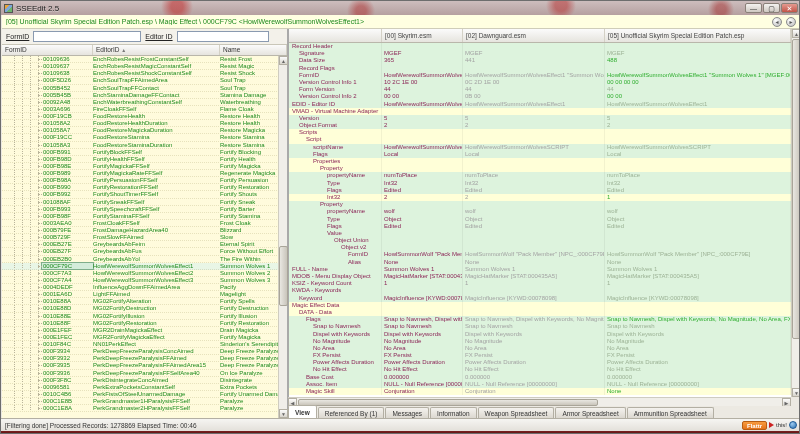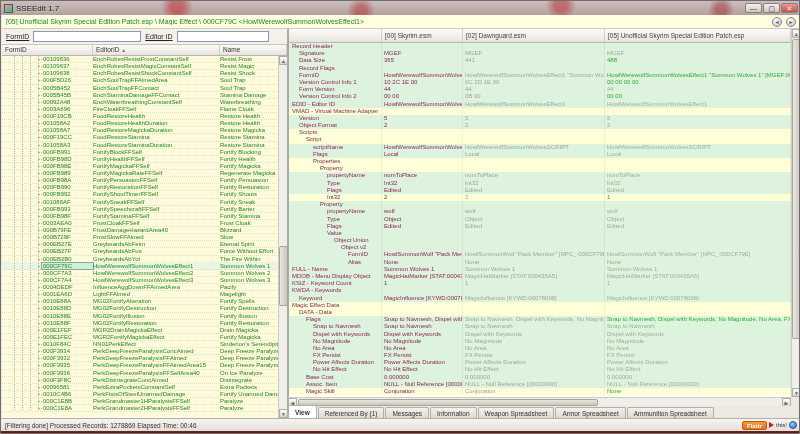--- a/index.html
+++ b/index.html
@@ -113,21 +113,21 @@
   .flattr-this { font-size:6px; color:#333; }
   .paypal-icon { width:8px; height:8px; border-radius:50%; background:radial-gradient(circle at 35% 30%, #9ecbf0, #2b6fb0); border:1px solid #1d5a96; }
 
   .desktop-edge { position:absolute; left:0; top:430px; width:800px; height:4px; background:linear-gradient(#7a1f1f,#4d0f0f); }
 </style>
 </head>
 <body>
 
 <div class="titlebar">
   <div class="app-icon"></div>
-  <div class="title-text">SSEEdit 1.7</div>
+  <div class="title-text">SSEEdit 2.5</div>
   <div class="winbtns">
     <div class="winbtn">—</div>
     <div class="winbtn">▢</div>
     <div class="winbtn close">✕</div>
   </div>
 </div>
 
 <div class="breadcrumb">
   <div class="breadcrumb-text">[05] Unofficial Skyrim Special Edition Patch.esp \ Magic Effect \ 000CF79C &lt;HowlWerewolfSummonWolvesEffect1&gt;</div>
   <div class="navbtns">

